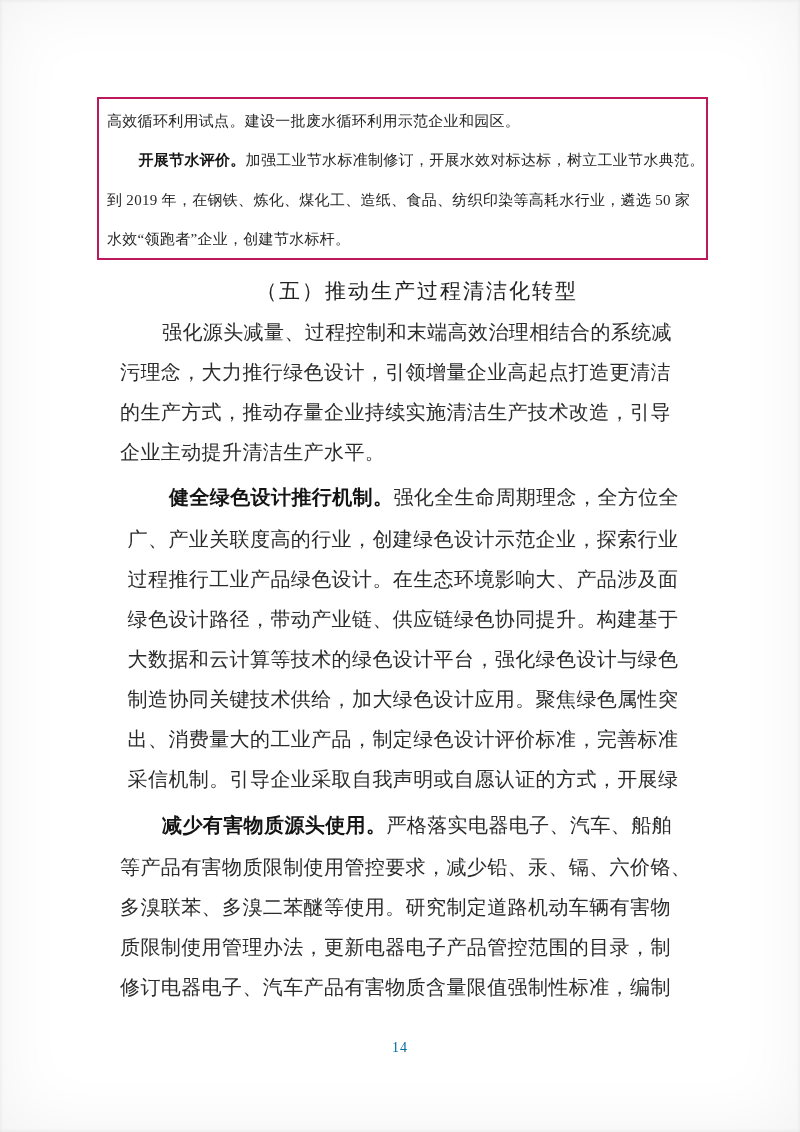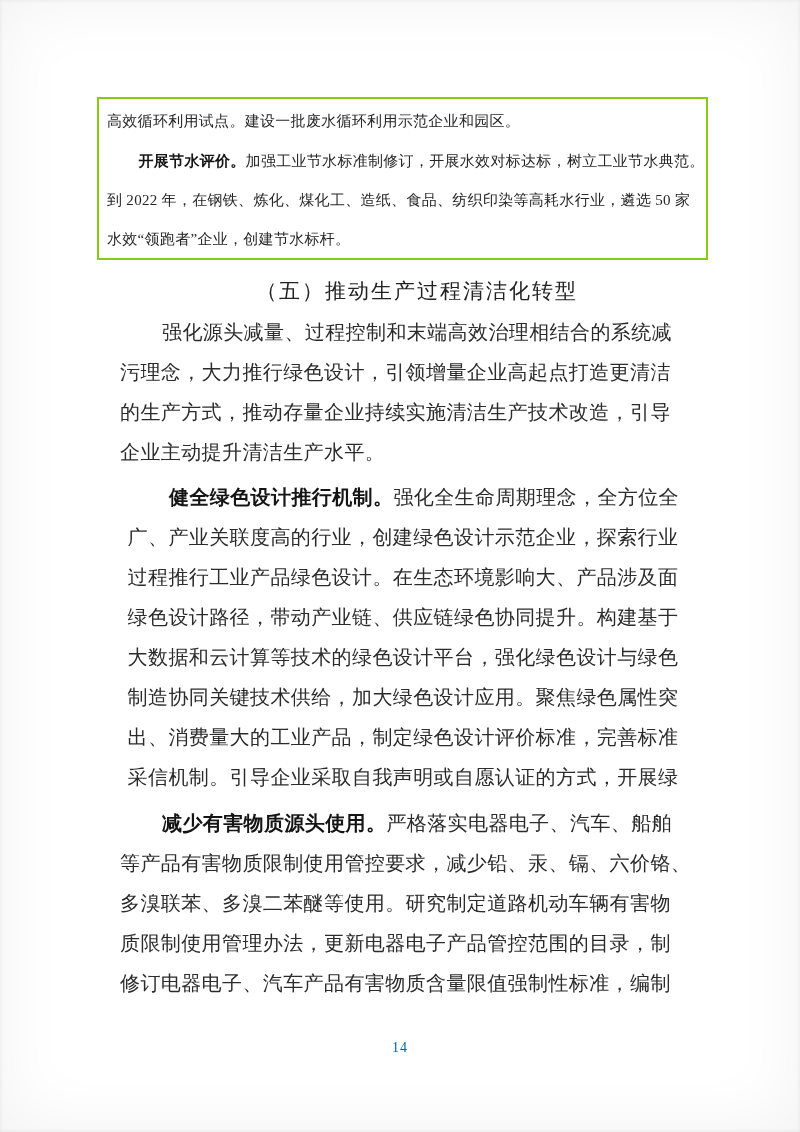--- a/index.html
+++ b/index.html
@@ -18,21 +18,21 @@
     box-shadow: inset 0 0 70px rgba(0,0,0,0.055), inset 0 0 4px rgba(0,0,0,0.08);
   }
   
   .callout {
     position: absolute;
     left: 97px;
     top: 97px;
     width: 611px;
     height: 163px;
     box-sizing: border-box;
-    border: 2px solid #84cc16;
+    border: 2px solid #be185d;
     padding: 3px 0 0 8px;
     font-size: 15px;
     letter-spacing: 0.3px;
     color: #262626;
   }
   .callout .line {
     line-height: 39px;
     white-space: nowrap;
   }
   
@@ -55,21 +55,21 @@
     font-size: 20px;
     line-height: 40px;
     letter-spacing: 0.4px;
     white-space: nowrap;
     color: #2b2b2b;
   }
   .para.p1 { margin-bottom: 5px; }
   .para.p2 { margin-bottom: 6px; text-align: center; }
   .line.indent { text-indent: 2.1em; }
   .line b {
-    font-family: Liberation Sans, sans-serif;
+    font-family: Liberation Mono, monospace;
     font-weight: 700;
     color: #141414;
   }
   
   .pagenum {
     position: absolute;
     top: 1040px;
     left: 0;
     width: 100%;
     text-align: center;
@@ -79,21 +79,21 @@
   }
 </style>
 </head>
 <body>
 
 <div class="page">
 
   <div class="callout">
       <div class="line"><span>高效循环利用试点。建设一批废水循环利用示范企业和园区。</span></div>
       <div class="line indent"><b>开展节水评价。</b><span>加强工业节水标准制修订，开展水效对标达标，树立工业节水典范。</span></div>
-      <div class="line"><span>到 2022 年，在钢铁、炼化、煤化工、造纸、食品、纺织印染等高耗水行业，遴选 50 家</span></div>
+      <div class="line"><span>到 2019 年，在钢铁、炼化、煤化工、造纸、食品、纺织印染等高耗水行业，遴选 50 家</span></div>
       <div class="line"><span>水效“领跑者”企业，创建节水标杆。</span></div>
     </div>
 
   <div class="body-col">
     <div class="heading">（五）推动生产过程清洁化转型</div>
 
     <div class="para p1">
         <div class="line indent"><span>强化源头减量、过程控制和末端高效治理相结合的系统减</span></div>
         <div class="line"><span>污理念，大力推行绿色设计，引领增量企业高起点打造更清洁</span></div>
         <div class="line"><span>的生产方式，推动存量企业持续实施清洁生产技术改造，引导</span></div>

